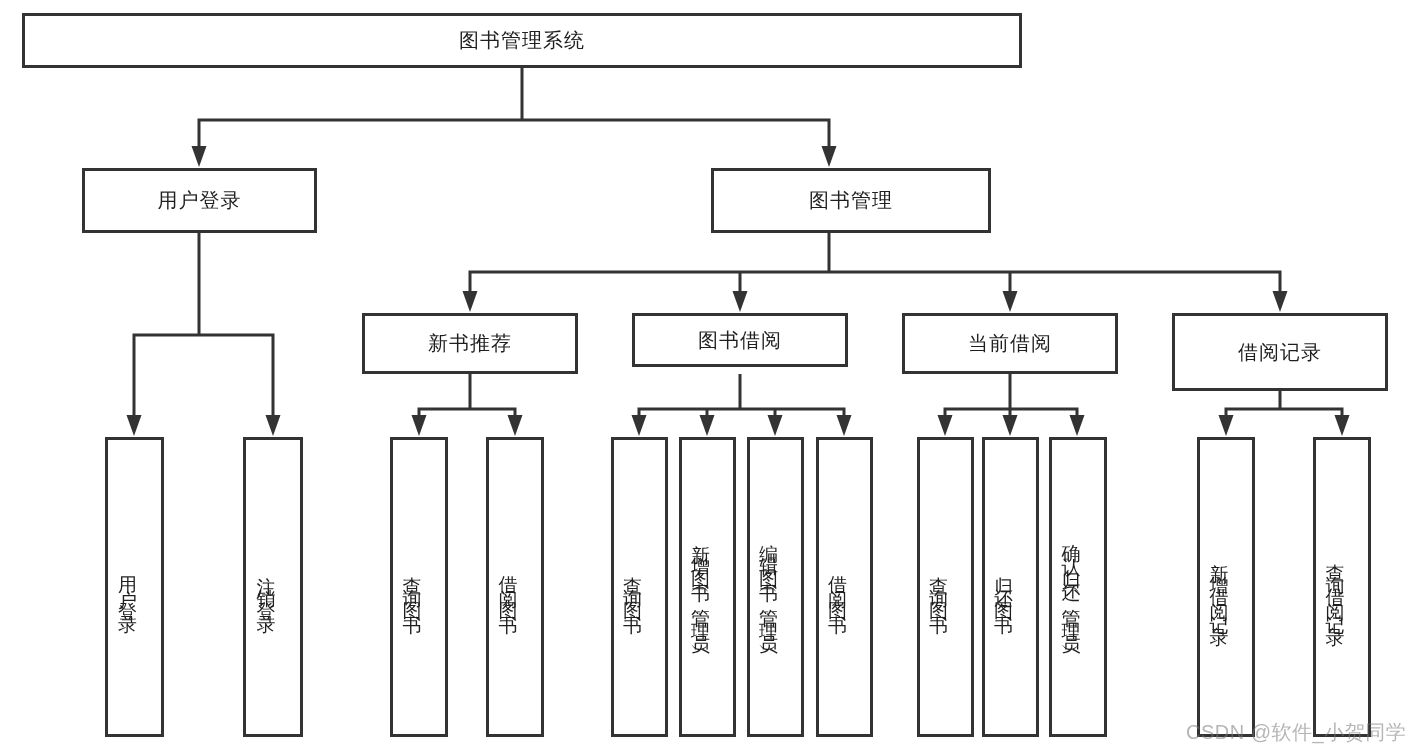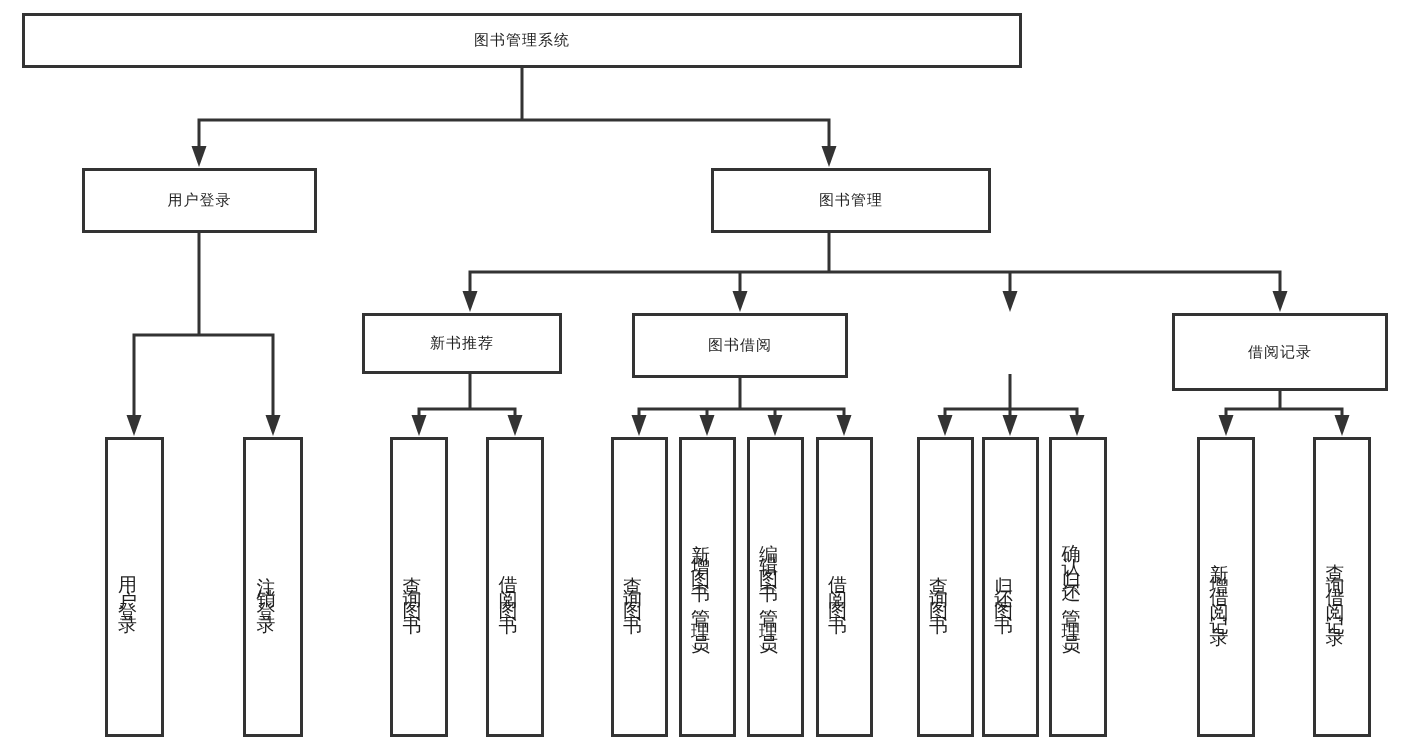--- a/index.html
+++ b/index.html
@@ -16,21 +16,21 @@
     box-sizing:border-box;
     background:#ffffff;
     border:3px solid #333333;
     display:flex;
     align-items:center;
     justify-content:center;
     color:#1f1f1f;
     z-index:2;
   }
   .node.h .lbl {
-    font-size:15px;
+    font-size:20px;
     letter-spacing:1px;
     white-space:nowrap;
     text-align:right;
   }
   .node.v .lbl {
     writing-mode:vertical-rl;
     text-orientation:mixed;
     font-size:19px;
     line-height:1;
     letter-spacing:13px;
@@ -103,25 +103,28 @@
     <span class="lbl">图书管理系统</span>
   </div>
 
   <div class="node h" style="left:82px;top:168px;width:235px;height:65px">
     <span class="lbl">用户登录</span>
   </div>
   <div class="node h" style="left:711px;top:168px;width:280px;height:65px">
     <span class="lbl">图书管理</span>
   </div>
 
-  <div class="node h" style="left:362px;top:313px;width:200px;height:61px">
+  <div class="node h" style="left:362px;top:313px;width:216px;height:61px">
     <span class="lbl">新书推荐</span>
   </div>
-  <div class="node h" style="left:632px;top:313px;width:216px;height:65px">
+  <div class="node h" style="left:632px;top:313px;width:216px;height:54px">
     <span class="lbl">图书借阅</span>
+  </div>
+  <div class="node h" style="left:902px;top:313px;width:216px;height:61px">
+    <span class="lbl">当前借阅</span>
   </div>
   <div class="node h" style="left:1172px;top:313px;width:216px;height:78px">
     <span class="lbl">借阅记录</span>
   </div>
 
   <div class="node v" style="left:105px;top:437px;width:59px;height:300px">
     <span class="lbl">用户登录</span>
   </div>
   <div class="node v" style="left:243px;top:437px;width:60px;height:300px">
     <span class="lbl">注销登录</span>
@@ -157,14 +160,15 @@
     <span class="lbl">确认归还（管理员）</span>
   </div>
 
   <div class="node v" style="left:1197px;top:437px;width:58px;height:300px">
     <span class="lbl">新增借阅记录</span>
   </div>
   <div class="node v" style="left:1313px;top:437px;width:58px;height:300px">
     <span class="lbl">查询借阅记录</span>
   </div>
 
+  <div class="watermark">CSDN @软件_小贺同学</div>
 
 </div>
 
 </body></html>

